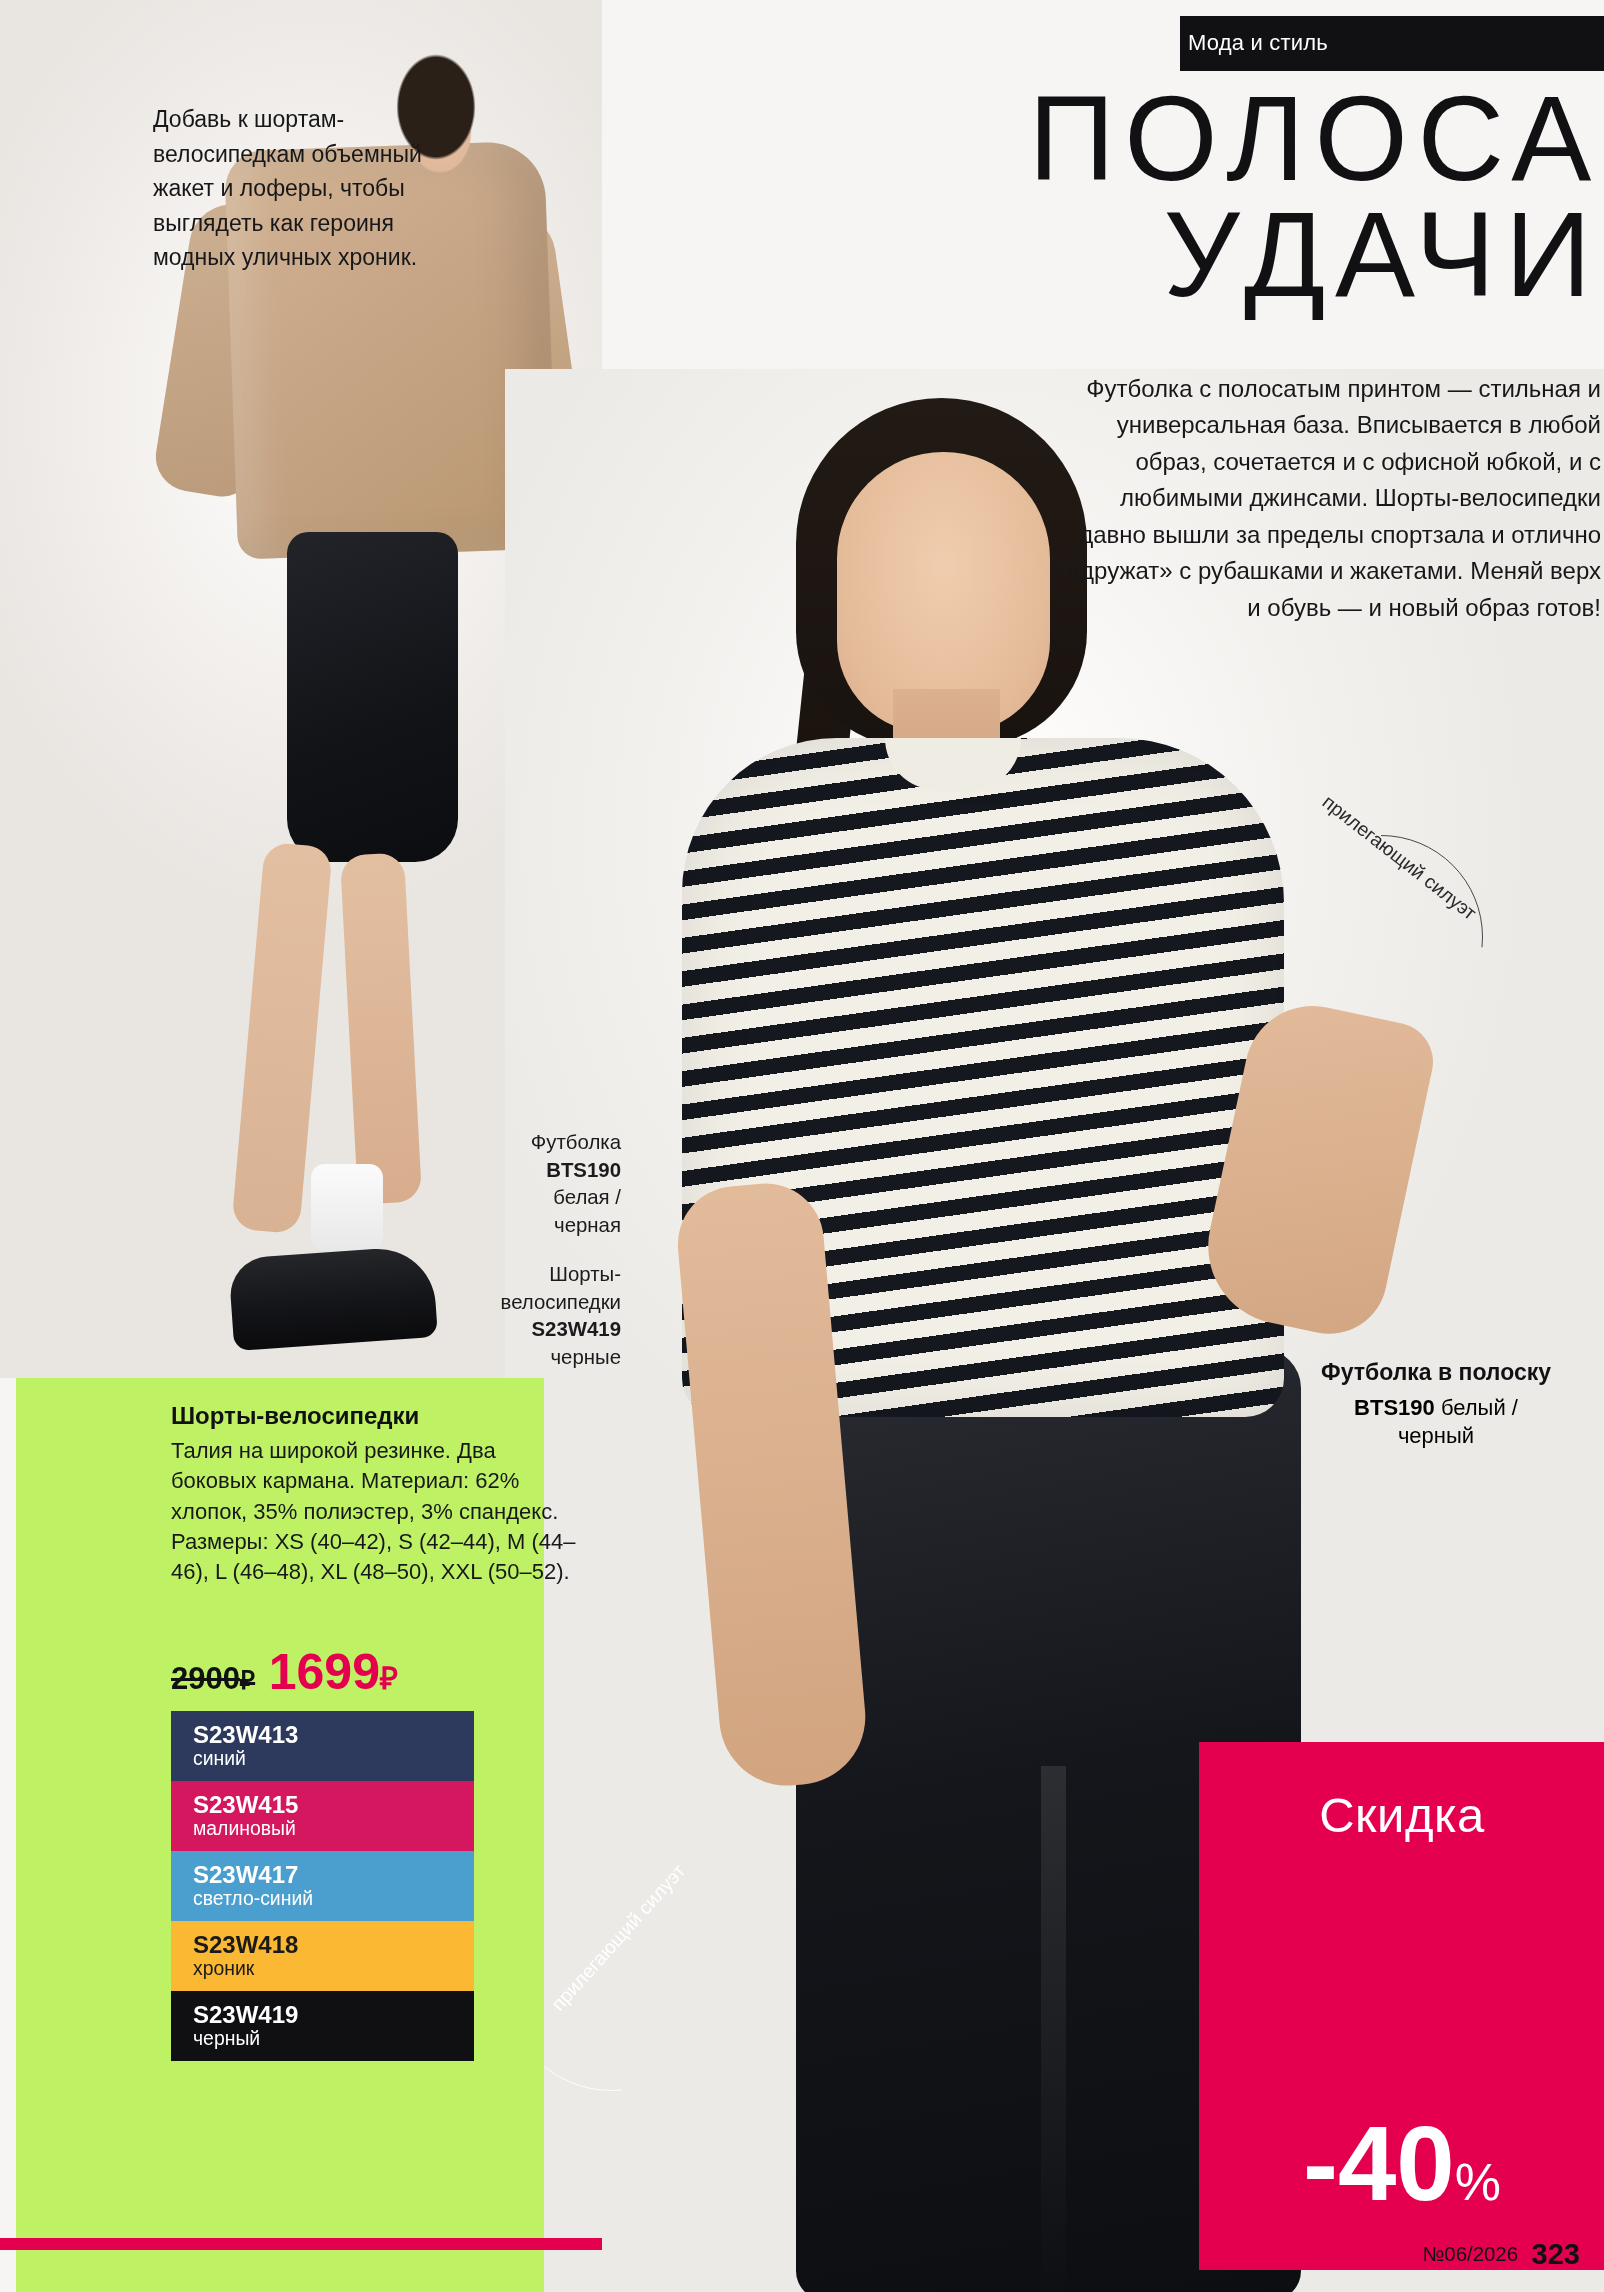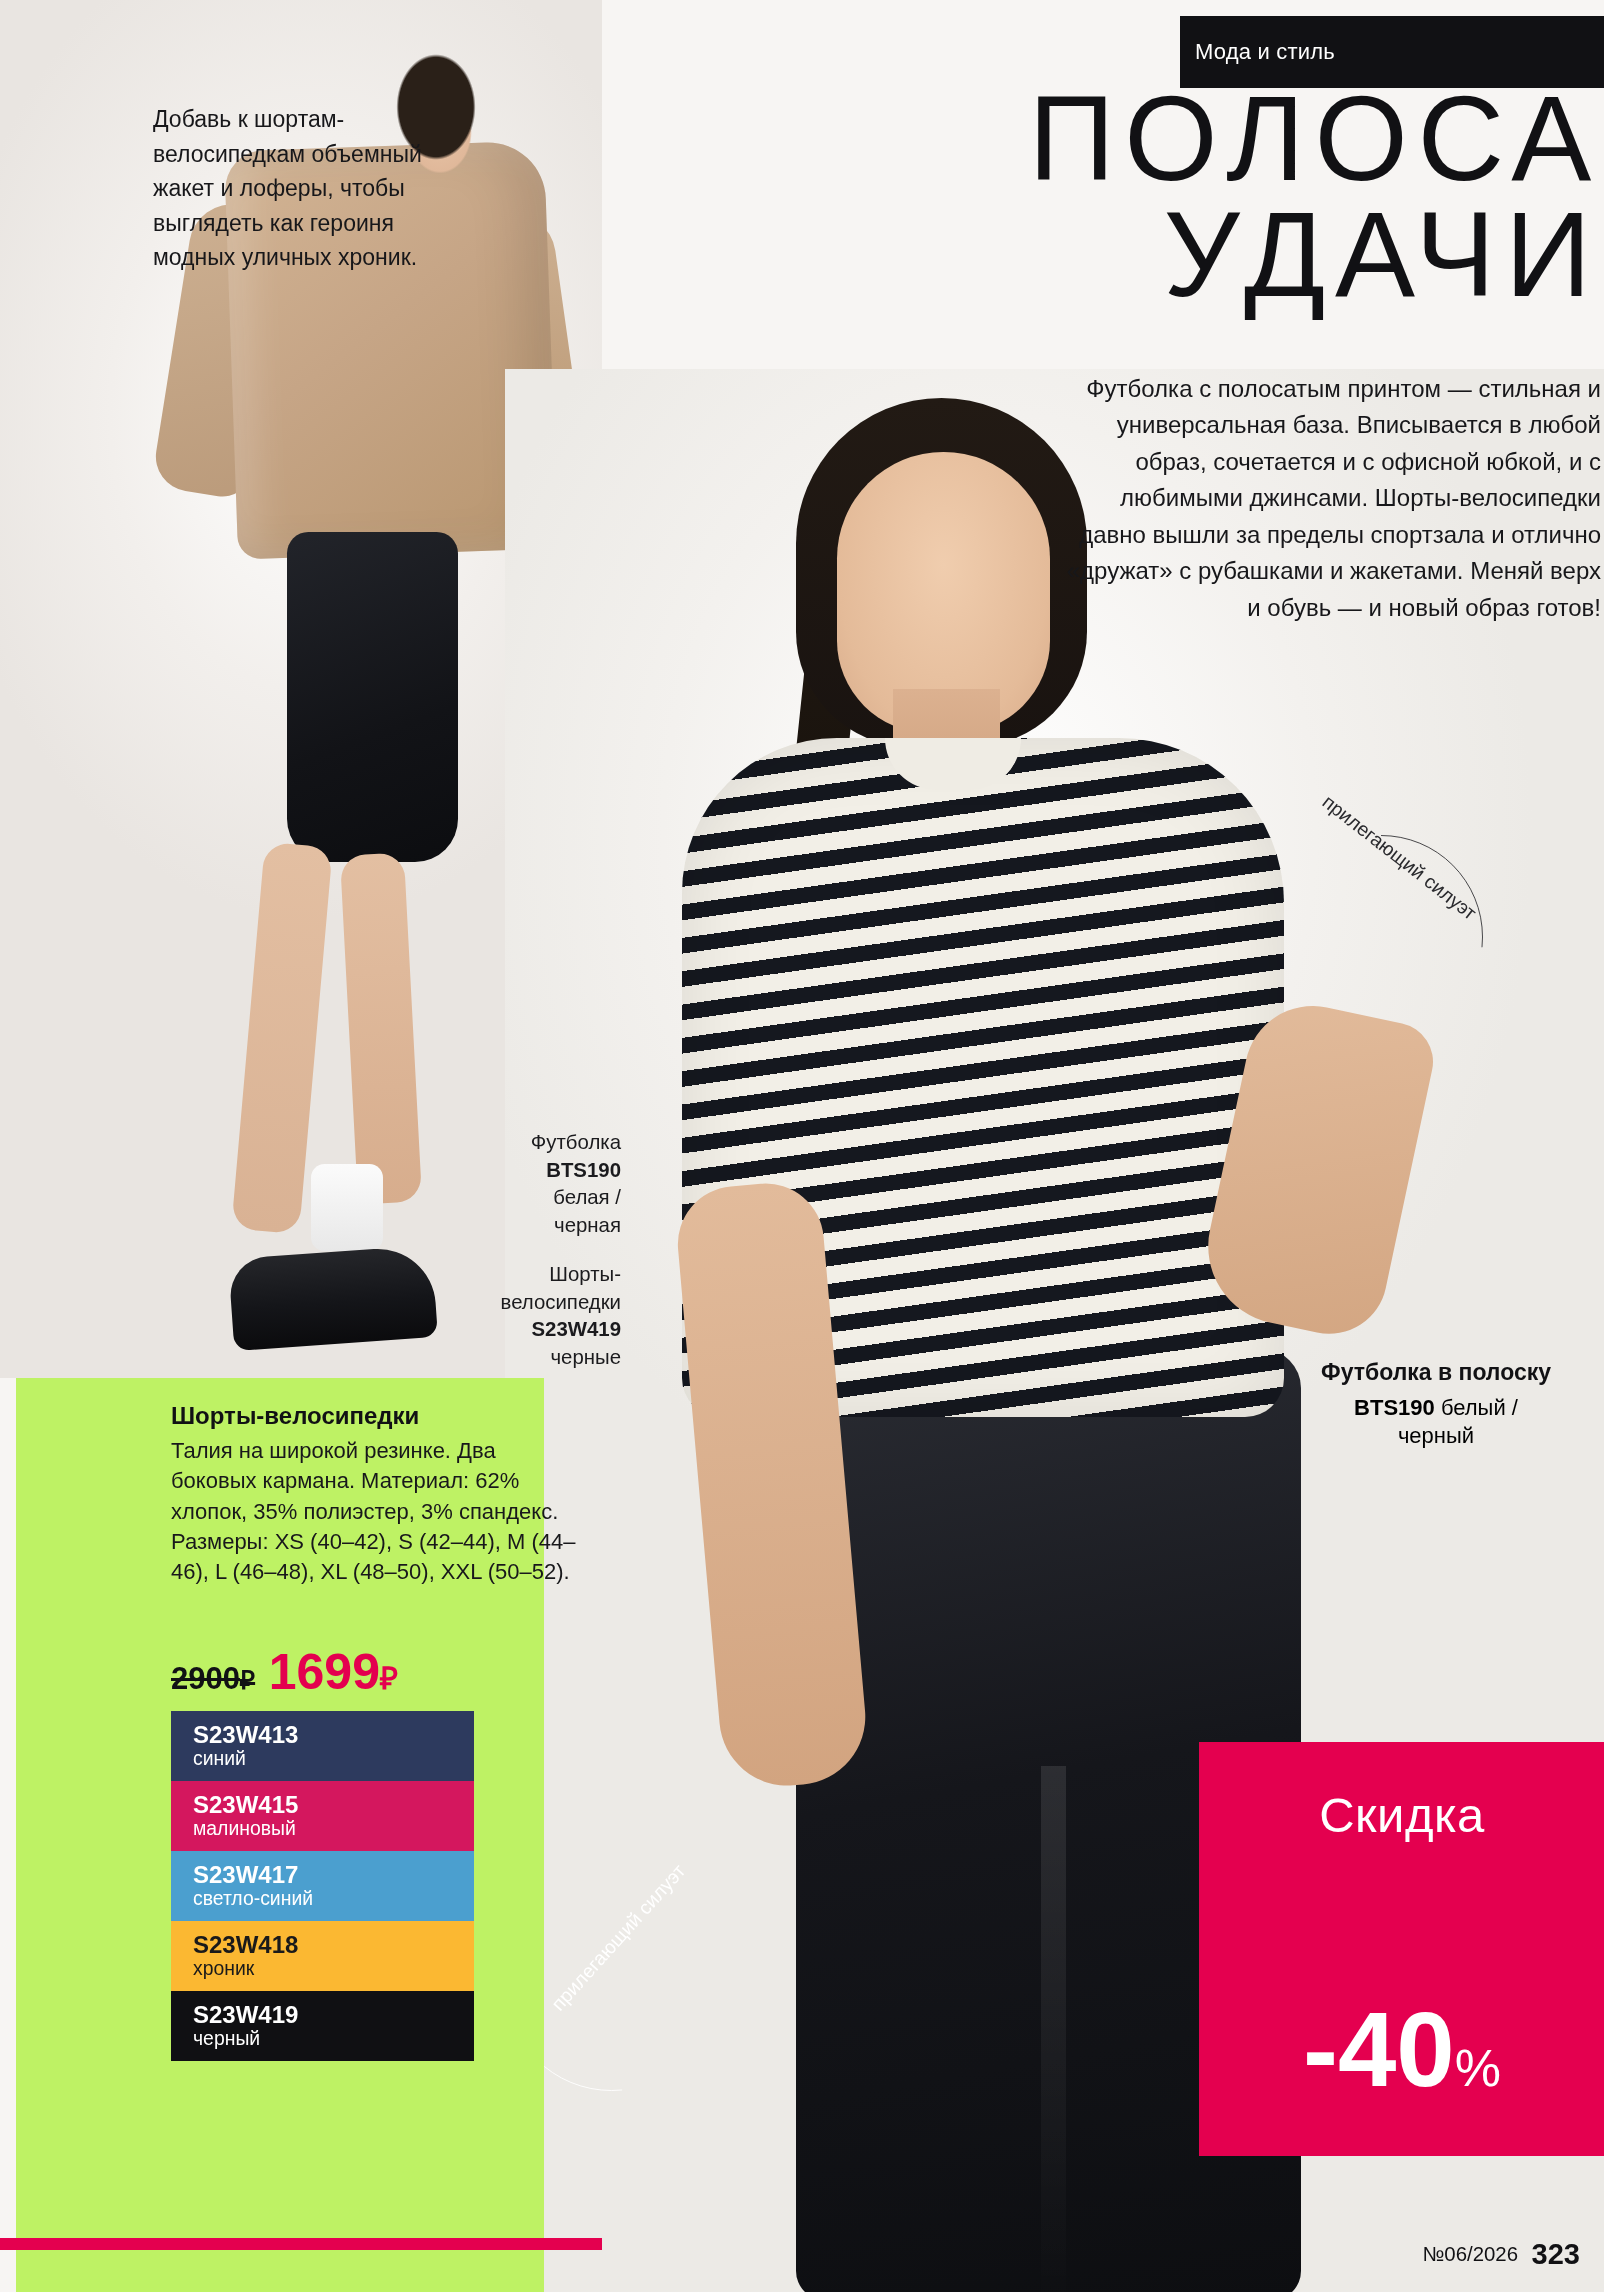--- a/index.html
+++ b/index.html
@@ -176,25 +176,25 @@
   .m-shorts-split {
     position: absolute; left: 536px; top: 1397px;
     width: 25px; height: 543px;
     background: linear-gradient(180deg, rgba(255,255,255,.10), rgba(255,255,255,0));
   }
 
   
   .section-label {
     position: absolute;
     left: 1180px; top: 15.5px;
-    width: 425px; height: 72px;
+    width: 425px; height: 55px;
     background: #111114;
     color: #ffffff;
     display: flex; align-items: center;
-    padding-left: 15px;
+    padding-left: 8px;
     font-size: 22px;
     letter-spacing: 0.2px;
   }
 
   
   .headline {
     position: absolute;
     left: 796px; top: 80px;
     width: 805px;
     text-align: right;
@@ -309,21 +309,21 @@
   .rb-code { margin-top: 7.8px; font-size: 22px; line-height: 1.3; }
   .rb-price {
     margin-top: 13.6px;
     display: flex; justify-content: flex-end; align-items: baseline; gap: 13.6px;
   }
 
   
   .discount {
     position: absolute;
     left: 1199px; top: 1742px;
-    width: 406px; height: 414px;
+    width: 406px; height: 528px;
     background: #e4004f;
     color: #ffffff;
     display: flex; flex-direction: column;
     align-items: center; justify-content: space-between;
     padding: 45px 0 54px;
   }
   .discount .word { font-size: 49px; letter-spacing: 0.5px; }
   .discount .value { font-size: 105px; font-weight: 700; line-height: 1; }
   .discount .pct { font-size: 52px; font-weight: 400; }
 

